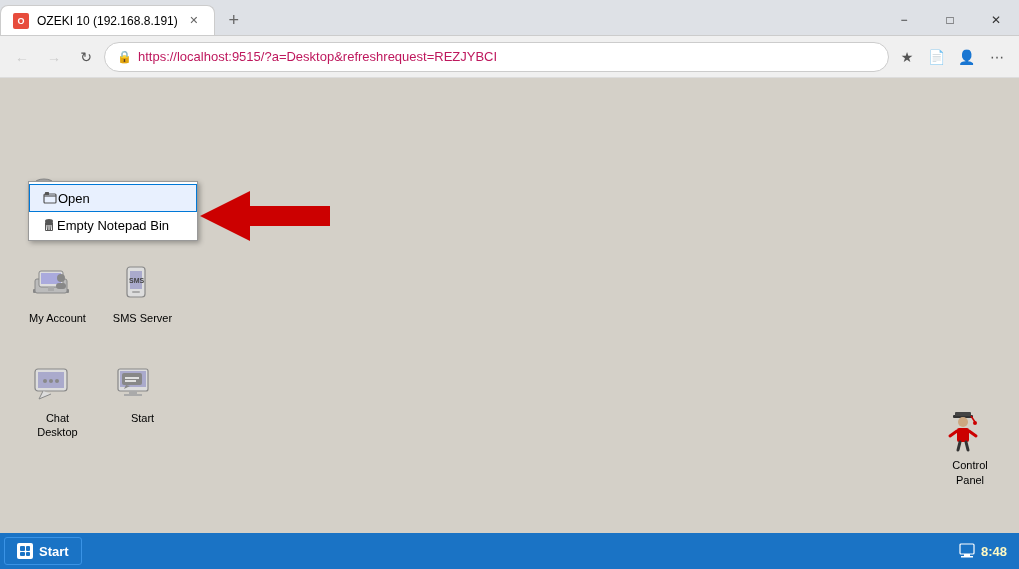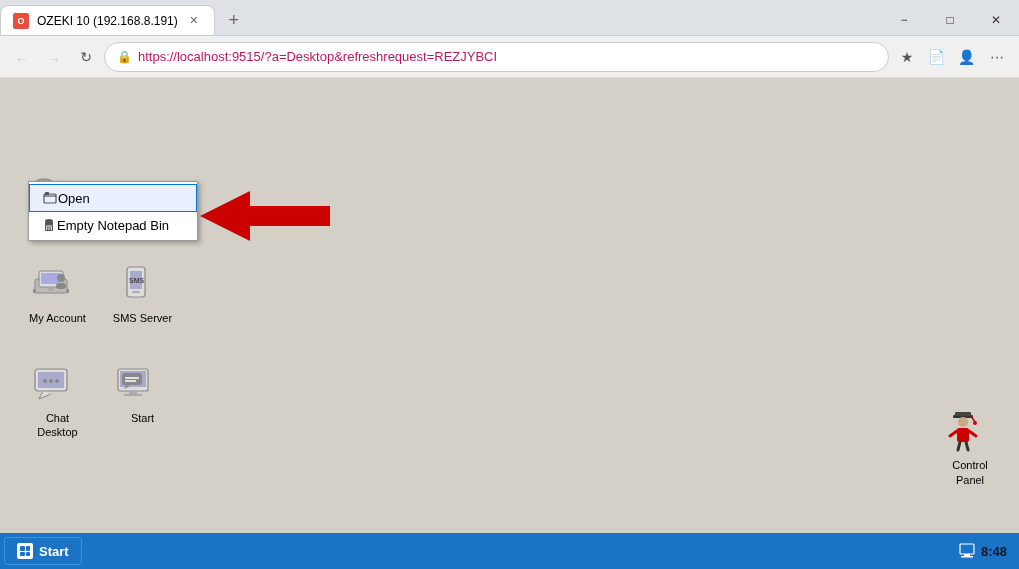--- a/index.html
+++ b/index.html
@@ -51,21 +51,21 @@
 
     
     .taskbar { height: 36px; background: #1a73c5; display: flex; align-items: center; padding: 0 4px; }
     .start-btn { background: #1a73c5; border: 1px solid #3a93e5; color: white; padding: 4px 12px; display: flex; align-items: center; gap: 6px; cursor: pointer; font-size: 13px; font-weight: bold; height: 28px; border-radius: 3px; }
     .start-icon { width: 16px; height: 16px; background: white; border-radius: 2px; display: flex; align-items: center; justify-content: center; }
     .start-icon-inner { width: 10px; height: 10px; display: grid; grid-template-columns: 1fr 1fr; grid-template-rows: 1fr 1fr; gap: 1px; }
     .start-icon-sq { background: #1a73c5; border-radius: 1px; }
     .taskbar-spacer { flex: 1; }
     .taskbar-right { display: flex; align-items: center; gap: 4px; color: white; }
     .system-tray-icon { width: 20px; height: 20px; display: flex; align-items: center; justify-content: center; }
-    .clock { color: #0f172a; font-size: 13px; font-weight: bold; padding-right: 8px; }
+    .clock { color: #fef9c3; font-size: 13px; font-weight: bold; padding-right: 8px; }
 
     
     .svg-icon { width: 44px; height: 44px; }
 
     
     .red-arrow-svg { position: absolute; top: 108px; left: 200px; z-index: 200; }
   </style>
 </head>
 <body>
 

